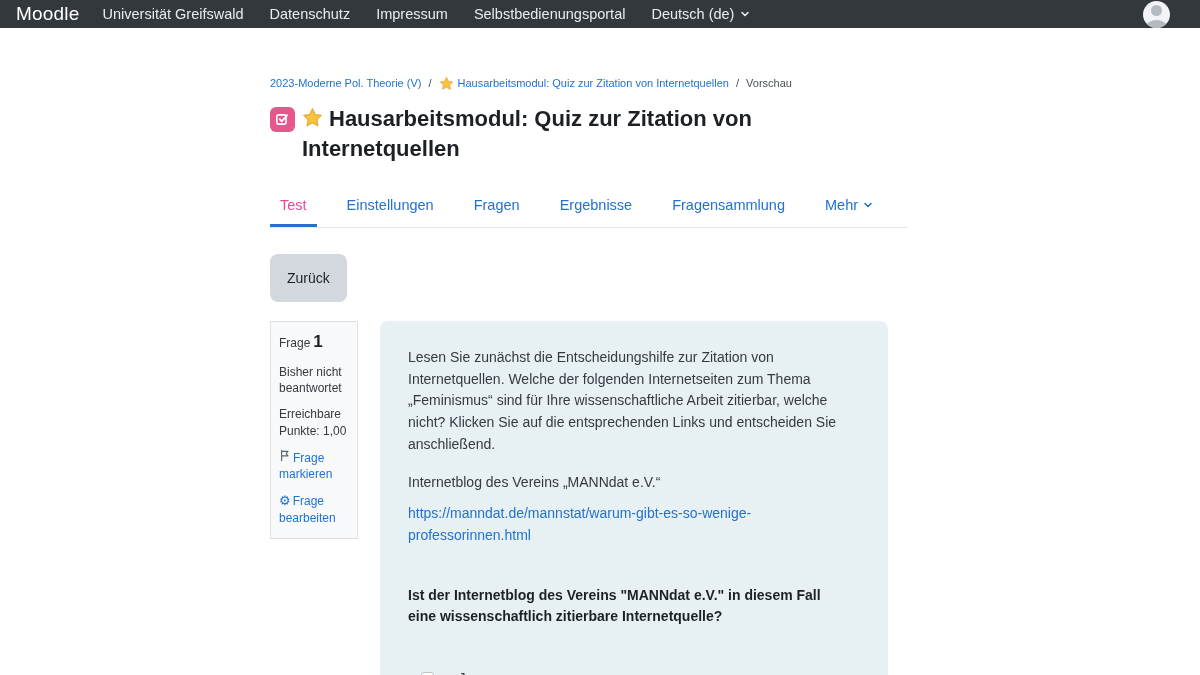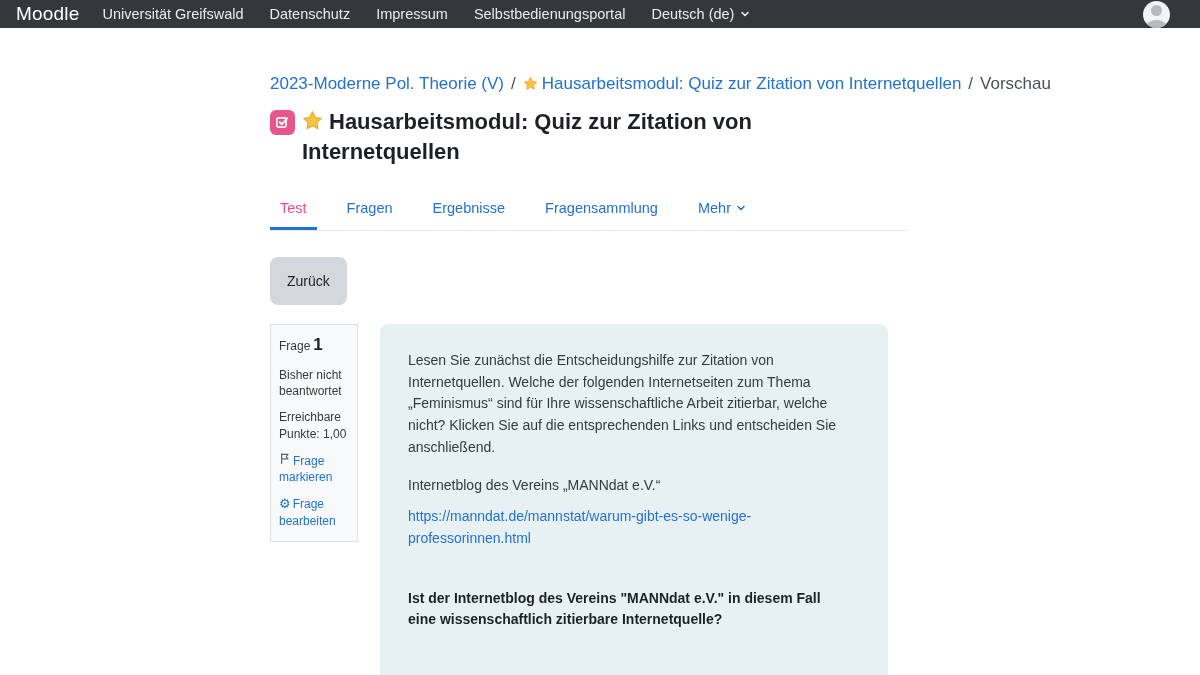--- a/index.html
+++ b/index.html
@@ -18,21 +18,21 @@
   .avatar { width:27px; height:27px; border-radius:50%; background:#f1f3f4;
     position:relative; overflow:hidden; margin-right:22px; cursor:pointer; flex:none; }
   .avatar .head { position:absolute; top:4px; left:8px; width:11px; height:11px;
     border-radius:50%; background:#b4bac0; }
   .avatar .shoulders { position:absolute; bottom:-5px; left:3px; width:21px; height:13px;
     border-radius:50% 50% 0 0; background:#b4bac0; }
 
   
   .content { margin-left:270px; width:638px; }
 
-  .breadcrumb { margin-top:46px; font-size:17px; display:flex; align-items:center;
+  .breadcrumb { margin-top:46px; font-size:11px; display:flex; align-items:center;
     flex-wrap:nowrap; white-space:nowrap; color:#495057; }
   .breadcrumb a { color:#2272cf; text-decoration:none; cursor:pointer; }
   .crumb-sep { margin:0 7px; color:#495057; }
   .crumb-star { margin-right:4px; position:relative; top:2px; }
 
   .title-row { display:flex; margin-top:13px; }
   .quiz-badge { width:25px; height:25px; background:#e7578d; border-radius:6px;
     flex:none; margin-right:7px; margin-top:3px; display:flex; align-items:center;
     justify-content:center; }
   h1.page-title { font-size:22px; line-height:30px; font-weight:700; color:#1d2125;
@@ -123,20 +123,21 @@
       </svg>
     </span>
     <h1 class="page-title"><span class="title-star"><svg width="21" height="21" viewBox="0 0 24 24">
             <polygon points="12,2 15.1,8.6 22,9.5 17,14.4 18.2,21.3 12,17.9 5.8,21.3 7,14.4 2,9.5 8.9,8.6" fill="#f8c43c" stroke="#eaa93a" stroke-width="1.4" stroke-linejoin="round"></polygon>
           </svg></span><span>Hausarbeitsmodul: Quiz zur Zitation von Internetquellen</span></h1>
   </div>
 
   
   <nav class="tabs">
     <a class="tab active">Test</a>
+    <a class="tab">Einstellungen</a>
     <a class="tab">Fragen</a>
     <a class="tab">Ergebnisse</a>
     <a class="tab">Fragensammlung</a>
     <a class="tab">
       <span>Mehr</span>
       <svg class="chev" viewBox="0 0 10 10">
         <polyline points="2,3.5 5,6.5 8,3.5" fill="none" stroke="#2272cf" stroke-width="1.6" stroke-linecap="round" stroke-linejoin="round"></polyline>
       </svg>
     </a>
   </nav>

